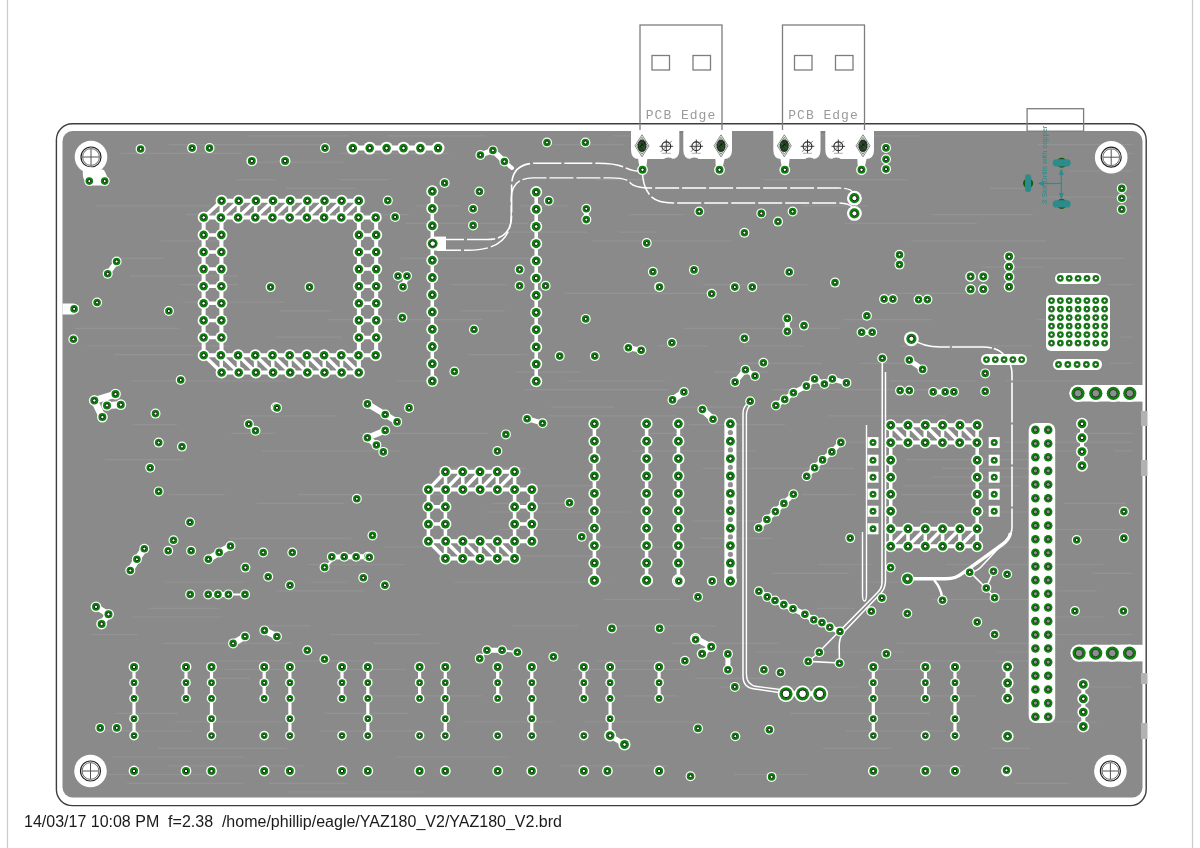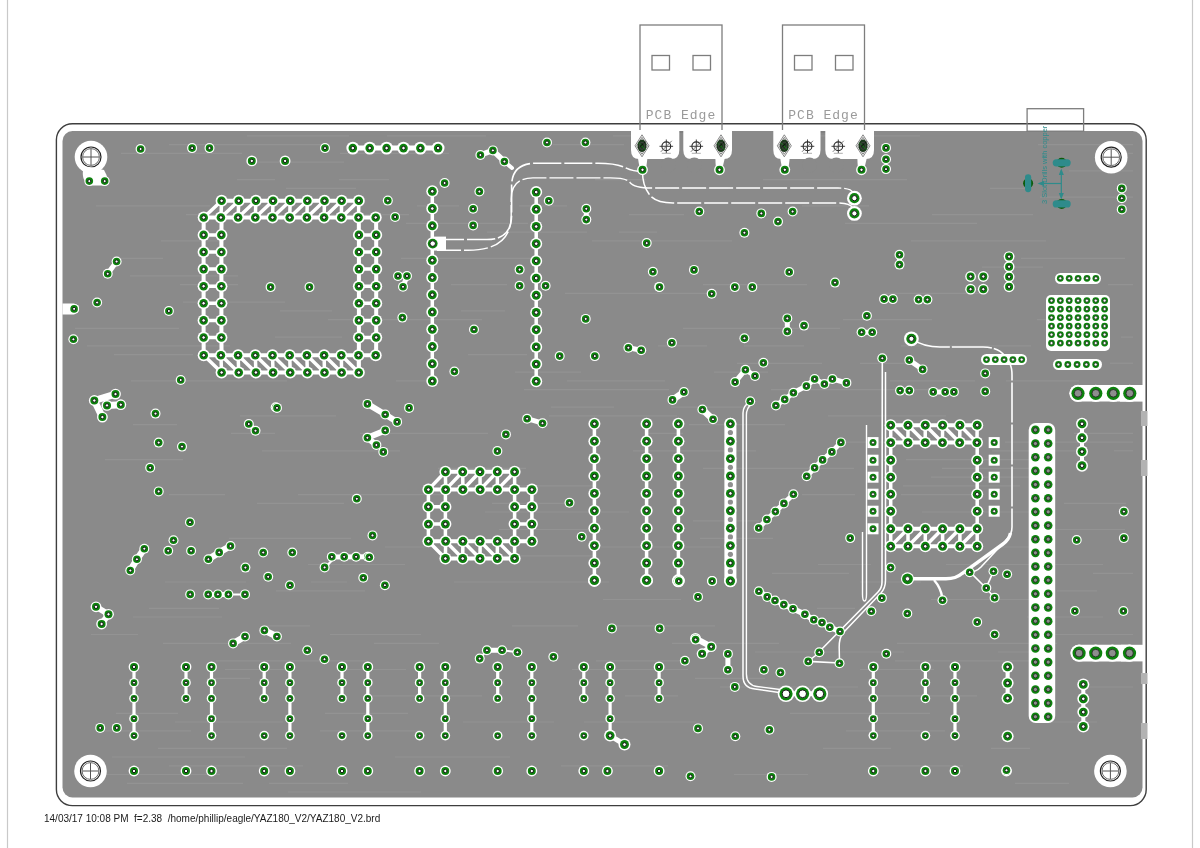--- a/index.html
+++ b/index.html
@@ -2987,12 +2987,12 @@
 <g>
       <circle cx="251.8" cy="160.9" r="5.4" fill="#ffffff"></circle>
       <circle cx="251.8" cy="160.9" r="4" fill="#0d820d"></circle>
       <circle cx="251.8" cy="160.9" r="1.7" fill="#fff" stroke="#161616" stroke-width="1"></circle>
       <circle cx="285.1" cy="160.9" r="5.4" fill="#ffffff"></circle>
       <circle cx="285.1" cy="160.9" r="4" fill="#0d820d"></circle>
       <circle cx="285.1" cy="160.9" r="1.7" fill="#fff" stroke="#161616" stroke-width="1"></circle>
     </g>
 </svg>
 
-<div style="position:absolute;left:44px;top:812.8px;font-size:10px;color:#1a1a1a;font-family:'Liberation Sans',sans-serif;letter-spacing:0px;">14/03/17 10:08 PM&nbsp; f=2.38&nbsp; /home/phillip/eagle/YAZ180_V2/YAZ180_V2.brd</div>
+<div style="position:absolute;left:24px;top:812.8px;font-size:16px;color:#1a1a1a;font-family:'Liberation Sans',sans-serif;letter-spacing:0px;">14/03/17 10:08 PM&nbsp; f=2.38&nbsp; /home/phillip/eagle/YAZ180_V2/YAZ180_V2.brd</div>
 </body></html>

